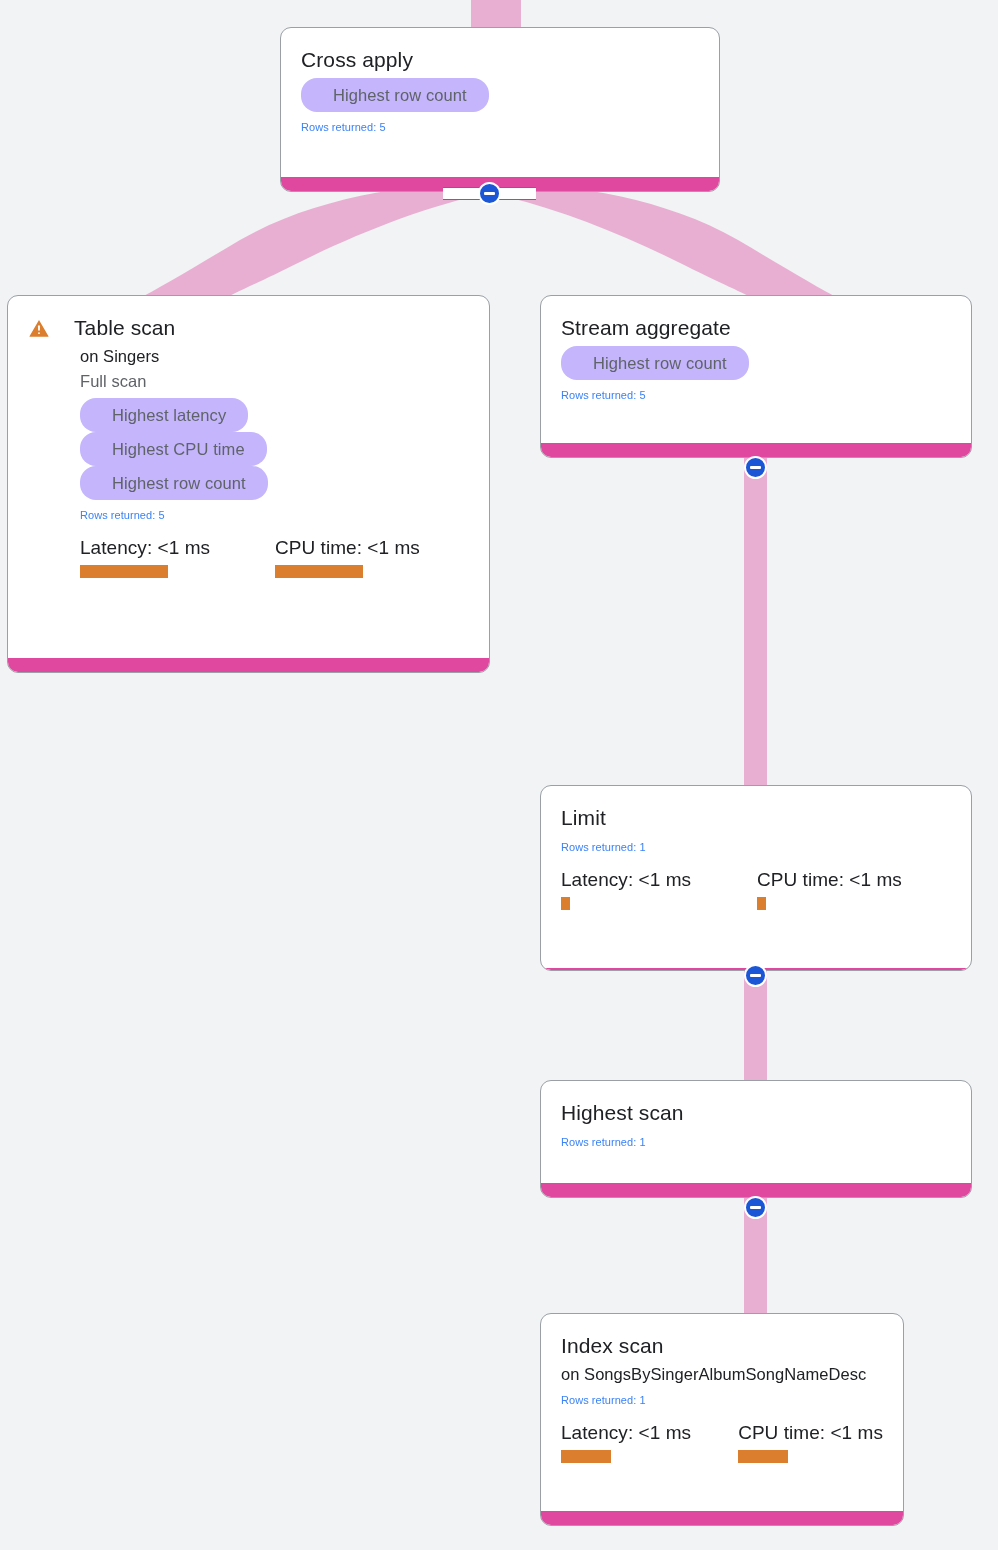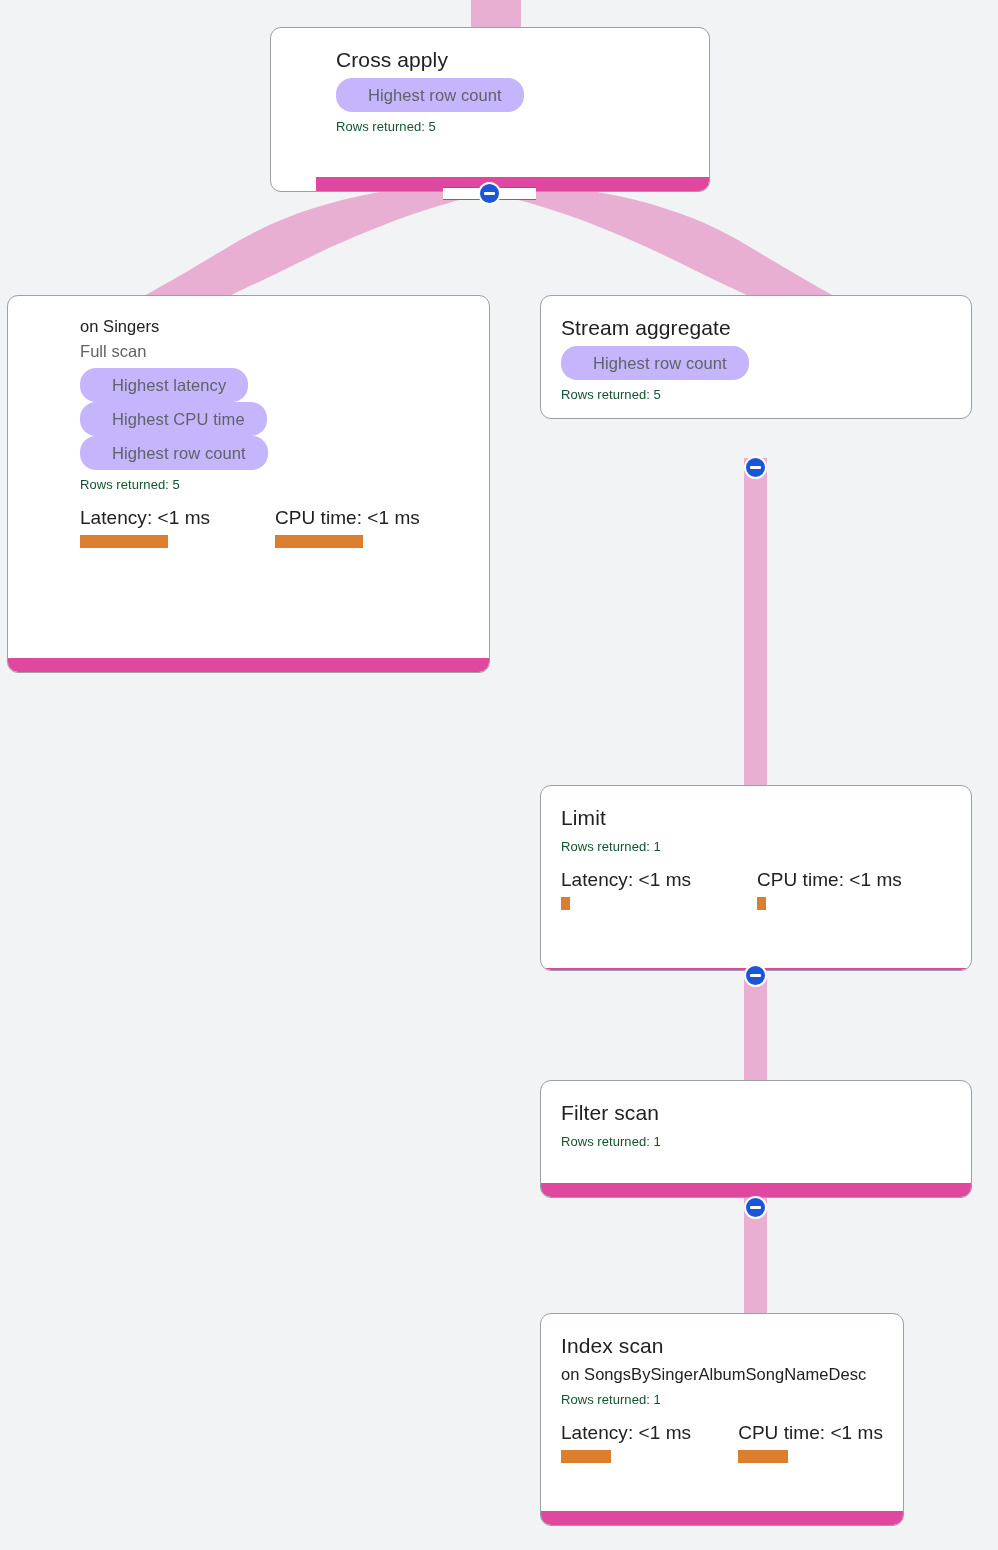--- a/index.html
+++ b/index.html
@@ -100,23 +100,23 @@
     border-radius: 16px;
     font-size: 16.5px;
     line-height: 20px;
     padding: 7px 22px 7px 32px;
     margin-bottom: 0;
     letter-spacing: 0.1px;
   }
   .chip-row { display: block; }
 
   .rows-returned {
-    font-size: 13px;
+    font-size: 11px;
     line-height: 26px;
-    color: #14532d;
+    color: #3b82f6;
     letter-spacing: 0.05px;
   }
 
   .metrics {
     display: flex;
     margin-top: 9px;
   }
   .metric {
     box-sizing: border-box;
   }
@@ -192,41 +192,49 @@
              C 658 194, 558 183, 489 183
              Z"></path>
 
     <rect x="744" y="458" width="23" height="336" fill="#e8afd2"></rect>
 
     <rect x="744" y="960" width="23" height="126" fill="#e8afd2"></rect>
 
     <rect x="744" y="1190" width="23" height="130" fill="#e8afd2"></rect>
   </svg>
 
-  <div class="node" style="left:270px; top:27px; width:440px; height:165px;padding-left:45px;">
+  <div class="node" style="left:280px; top:27px; width:440px; height:165px;">
     <div class="node-body">
       <div class="node-title-row">
         <span class="node-title">Cross apply</span>
       </div>
       <div class="chips">
         <span class="chip-row">
           <span class="chip">Highest row count</span>
         </span>
       </div>
       <div class="rows-returned">Rows returned: 5</div>
     </div>
     <div class="node-footer"></div>
   </div>
   <div class="collapse-stripe" style="left:443px; top:187px; width:93px;"></div>
   <div class="collapse-btn" style="left:478px; top:182px;">
     <span class="minus"></span>
   </div>
 
   <div class="node" style="left:7px; top:295px; width:483px; height:378px;">
     <div class="node-body" style="padding-left:10px;">
+      <div class="node-title-row">
+        <svg class="warn-icon" viewBox="0 0 24 24">
+          <path d="M12 3.2 L22.2 20.6 Q22.8 21.6 21.7 21.6 L2.3 21.6 Q1.2 21.6 1.8 20.6 Z" fill="#db7f2e"></path>
+          <rect x="11" y="9" width="2" height="6" rx="1" fill="#ffffff"></rect>
+          <rect x="11" y="16.6" width="2" height="2" rx="1" fill="#ffffff"></rect>
+        </svg>
+        <span class="node-title" style="margin-left:10px;">Table scan</span>
+      </div>
       <div style="padding-left:62px;">
         <div class="node-sub">on Singers</div>
         <div class="node-sub muted">Full scan</div>
         <div class="chips">
           <span class="chip-row">
             <span class="chip">Highest latency</span>
           </span>
           <span class="chip-row">
             <span class="chip">Highest CPU time</span>
           </span>
@@ -243,21 +251,21 @@
           <div class="metric">
             <div class="metric-label">CPU time: &lt;1 ms</div>
             <div class="metric-bar" style="width:88px;"></div>
           </div>
         </div>
       </div>
     </div>
     <div class="node-footer"></div>
   </div>
 
-  <div class="node" style="left:540px; top:295px; width:432px; height:124px;">
+  <div class="node" style="left:540px; top:295px; width:432px; height:163px;">
     <div class="node-body">
       <div class="node-title-row">
         <span class="node-title">Stream aggregate</span>
       </div>
       <div class="chips">
         <span class="chip-row">
           <span class="chip">Highest row count</span>
         </span>
       </div>
       <div class="rows-returned">Rows returned: 5</div>
@@ -287,21 +295,21 @@
     </div>
     <div class="node-footer"></div>
   </div>
   <div class="collapse-btn" style="left:744px; top:964px;">
     <span class="minus"></span>
   </div>
 
   <div class="node" style="left:540px; top:1080px; width:432px; height:118px;">
     <div class="node-body">
       <div class="node-title-row">
-        <span class="node-title">Filter scan</span>
+        <span class="node-title">Highest scan</span>
       </div>
       <div class="rows-returned">Rows returned: 1</div>
     </div>
     <div class="node-footer"></div>
   </div>
   <div class="collapse-btn" style="left:744px; top:1196px;">
     <span class="minus"></span>
   </div>
 
   <div class="node" style="left:540px; top:1313px; width:364px; height:213px;">

